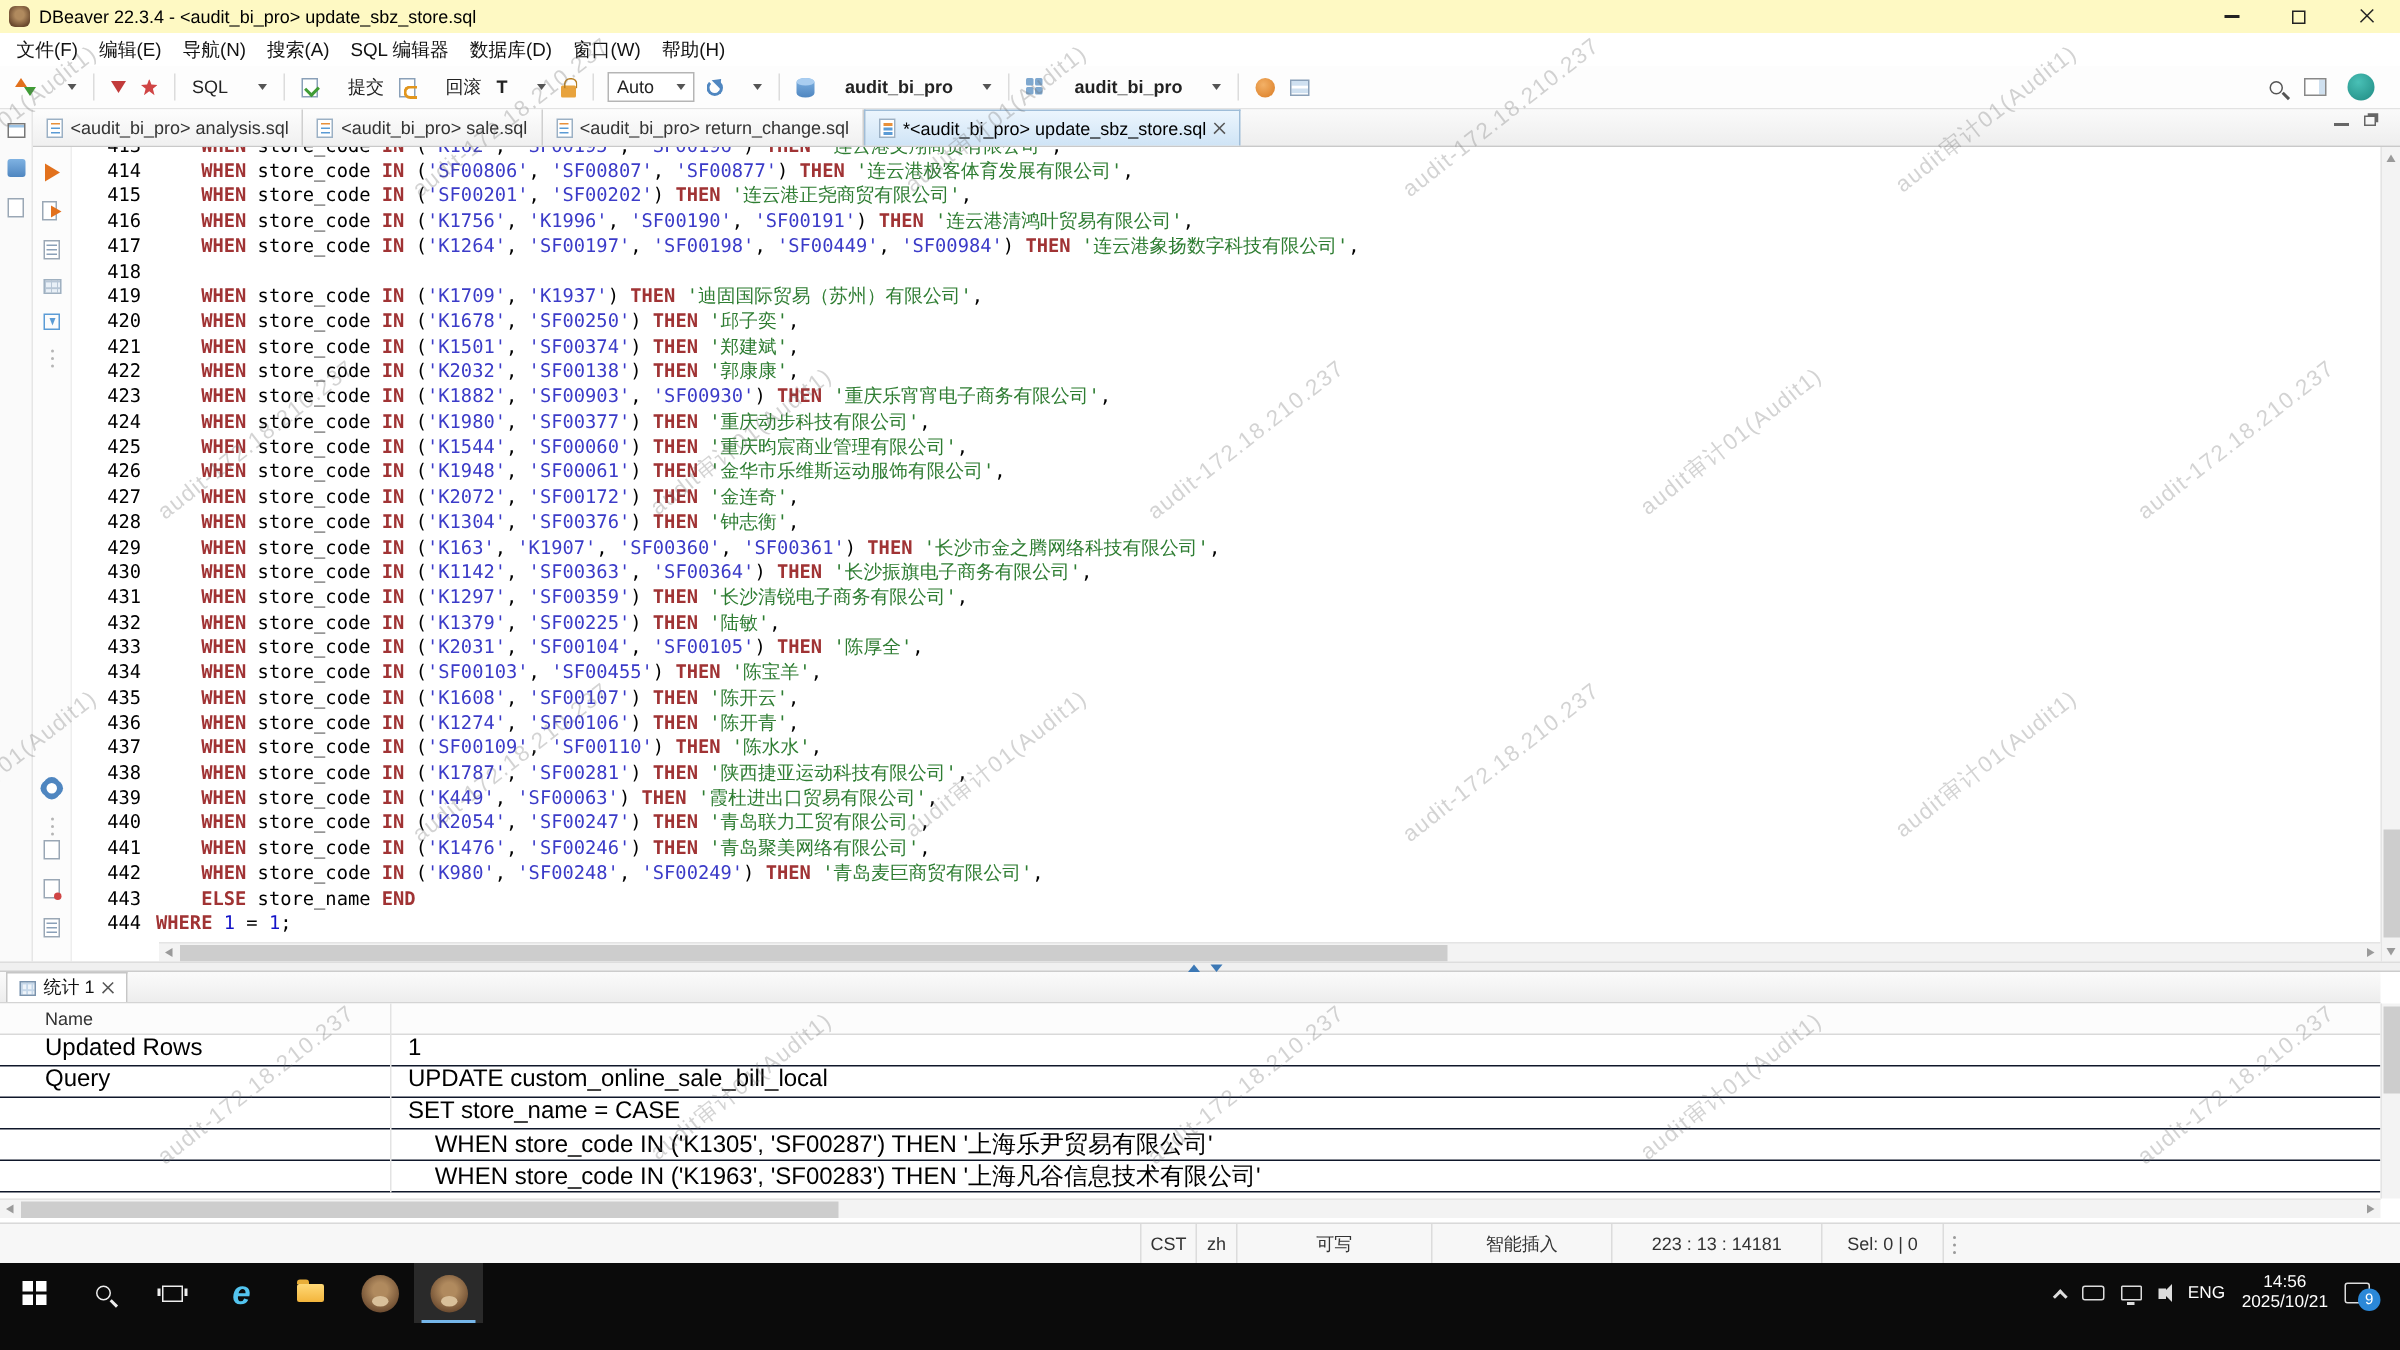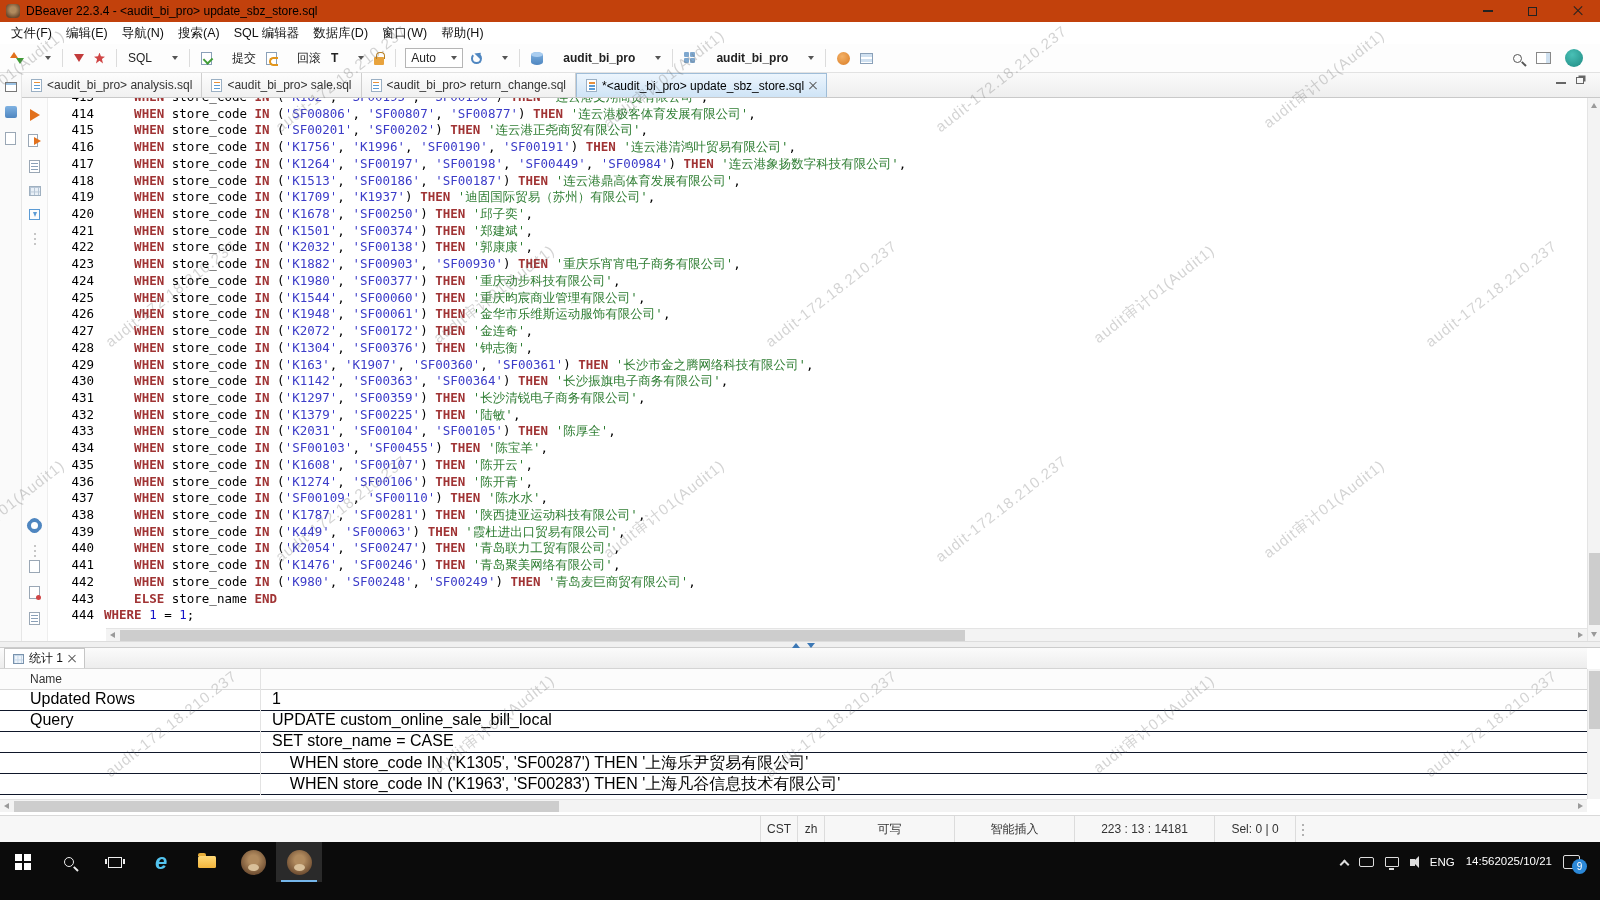--- a/index.html
+++ b/index.html
@@ -1,21 +1,21 @@
 <!DOCTYPE html>
 <html style="--c-kw: #a03334; --c-str: #3b3bc8; --c-cn: #2e7d32; --c-num: #1414c8;"><head>
 <meta charset="utf-8">
 <style>
 *{margin:0;padding:0;box-sizing:border-box}
 html,body{width:1600px;height:900px}
 body{position:relative;overflow:hidden;background:#fff;color:#111;
   font-family:"Liberation Sans","DejaVu Sans",sans-serif;font-size:12px}
 
 
-.titlebar{position:absolute;left:0;top:0;width:1600px;height:22px;background:#c2410c;display:flex;align-items:center;padding-left:6px}
+.titlebar{position:absolute;left:0;top:0;width:1600px;height:22px;background:#fef9c3;display:flex;align-items:center;padding-left:6px}
 .app-ico{width:14px;height:14px;border-radius:4px;background:radial-gradient(circle at 50% 42%,#b08a5e 28%,#6b4a2f 75%);margin-right:6px}
 .title-text{font-size:12px;color:#000;white-space:nowrap}
 .win-controls{margin-left:auto;display:flex;height:100%}
 .wc{width:45px;height:100%;display:flex;align-items:center;justify-content:center}
 .sh-min{width:10px;height:1.4px;background:#222}
 .sh-max{width:9px;height:9px;border:1.2px solid #222}
 .xmark{position:relative;width:10px;height:10px}
 .xmark::before,.xmark::after{content:"";position:absolute;left:-1px;top:4.4px;width:12px;height:1.3px;background:#222}
 .xmark::before{transform:rotate(45deg)}.xmark::after{transform:rotate(-45deg)}
 .xmark.small{width:8px;height:8px}
@@ -168,21 +168,21 @@
 .beaver-ico{width:25px;height:25px;border-radius:50%;background:radial-gradient(circle at 50% 40%,#b08a5e 25%,#6b4a2f 78%);position:relative}
 .beaver-ico::after{content:"";position:absolute;left:7px;top:14px;width:11px;height:7px;border-radius:50%;background:#d9c09a}
 .tray{margin-left:auto;display:flex;align-items:center;height:40px;gap:11px;padding-right:10px;color:#fff}
 .chev-ico{width:7px;height:7px;border-left:2px solid #ddd;border-top:2px solid #ddd;transform:rotate(45deg);margin-top:4px}
 .kbd-ico{width:15px;height:10px;border:1.4px solid #ddd;border-radius:2px}
 .net-ico{width:14px;height:10px;border:1.4px solid #ddd;border-radius:1px;position:relative}
 .net-ico::after{content:"";position:absolute;left:3px;bottom:-4px;width:5px;height:2px;background:#ddd}
 .vol-ico{position:relative;width:5px;height:7px;background:#ddd;margin-right:4px}
 .vol-ico::before{content:"";position:absolute;left:3px;top:-3px;width:0;height:0;border-top:6.5px solid transparent;border-bottom:6.5px solid transparent;border-right:6px solid #ddd}
 .lang-label{font-size:11.5px;color:#fff}
-.clock{display:flex;flex-direction:row;align-items:center;justify-content:center;font-size:11.5px;line-height:13.5px;color:#fff}
+.clock{display:flex;flex-direction:column;align-items:center;justify-content:center;font-size:11.5px;line-height:13.5px;color:#fff}
 .notif-ico{position:relative;width:17px;height:14px;border:1.5px solid #ddd;border-radius:2px;margin-right:10px}
 .badge{position:absolute;right:-8px;bottom:-6px;min-width:15px;height:15px;border-radius:8px;background:#2b88d8;color:#fff;font-size:10px;display:flex;align-items:center;justify-content:center;padding:0 3px}
 </style>
 </head>
 <body>
 
 <div class="titlebar">
   <div class="app-ico"></div>
   <span class="title-text">DBeaver 22.3.4 - &lt;audit_bi_pro&gt; update_sbz_store.sql</span>
   <div class="win-controls">
@@ -377,21 +377,20 @@
       <div class="code-line">
         <span class="ln-num">416</span>
         <span class="ln-code">    <span class="tk-kw">WHEN</span> store_code <span class="tk-kw">IN</span> (<span class="tk-str">'K1756'</span>, <span class="tk-str">'K1996'</span>, <span class="tk-str">'SF00190'</span>, <span class="tk-str">'SF00191'</span>) <span class="tk-kw">THEN</span> <span class="tk-cn">'连云港清鸿叶贸易有限公司'</span>,</span>
       </div>
       <div class="code-line">
         <span class="ln-num">417</span>
         <span class="ln-code">    <span class="tk-kw">WHEN</span> store_code <span class="tk-kw">IN</span> (<span class="tk-str">'K1264'</span>, <span class="tk-str">'SF00197'</span>, <span class="tk-str">'SF00198'</span>, <span class="tk-str">'SF00449'</span>, <span class="tk-str">'SF00984'</span>) <span class="tk-kw">THEN</span> <span class="tk-cn">'连云港象扬数字科技有限公司'</span>,</span>
       </div>
       <div class="code-line">
         <span class="ln-num">418</span>
-        <span class="ln-code">    <span class="tk-kw">WHEN</span> store_code <span class="tk-kw">IN</span> (<span class="tk-str">'K1513'</span>, <span class="tk-str">'SF00186'</span>, <span class="tk-str">'SF00187'</span>) <span class="tk-kw">THEN</span> <span class="tk-cn">'连云港鼎高体育发展有限公司'</span>,</span>
       </div>
       <div class="code-line">
         <span class="ln-num">419</span>
         <span class="ln-code">    <span class="tk-kw">WHEN</span> store_code <span class="tk-kw">IN</span> (<span class="tk-str">'K1709'</span>, <span class="tk-str">'K1937'</span>) <span class="tk-kw">THEN</span> <span class="tk-cn">'迪固国际贸易（苏州）有限公司'</span>,</span>
       </div>
       <div class="code-line">
         <span class="ln-num">420</span>
         <span class="ln-code">    <span class="tk-kw">WHEN</span> store_code <span class="tk-kw">IN</span> (<span class="tk-str">'K1678'</span>, <span class="tk-str">'SF00250'</span>) <span class="tk-kw">THEN</span> <span class="tk-cn">'邱子奕'</span>,</span>
       </div>
       <div class="code-line">

